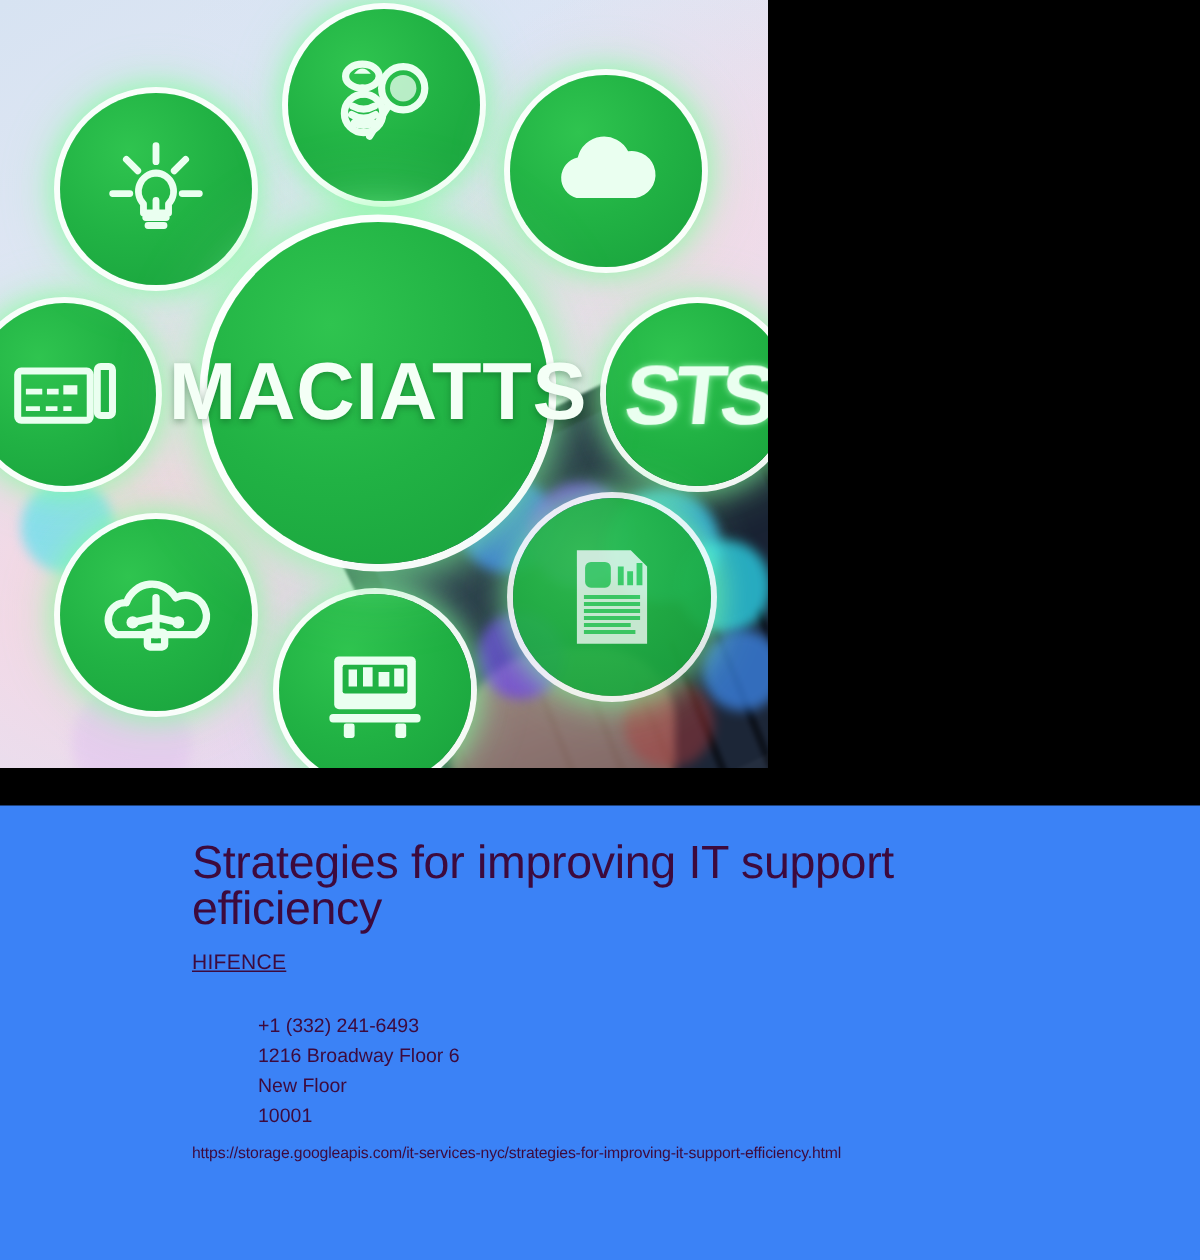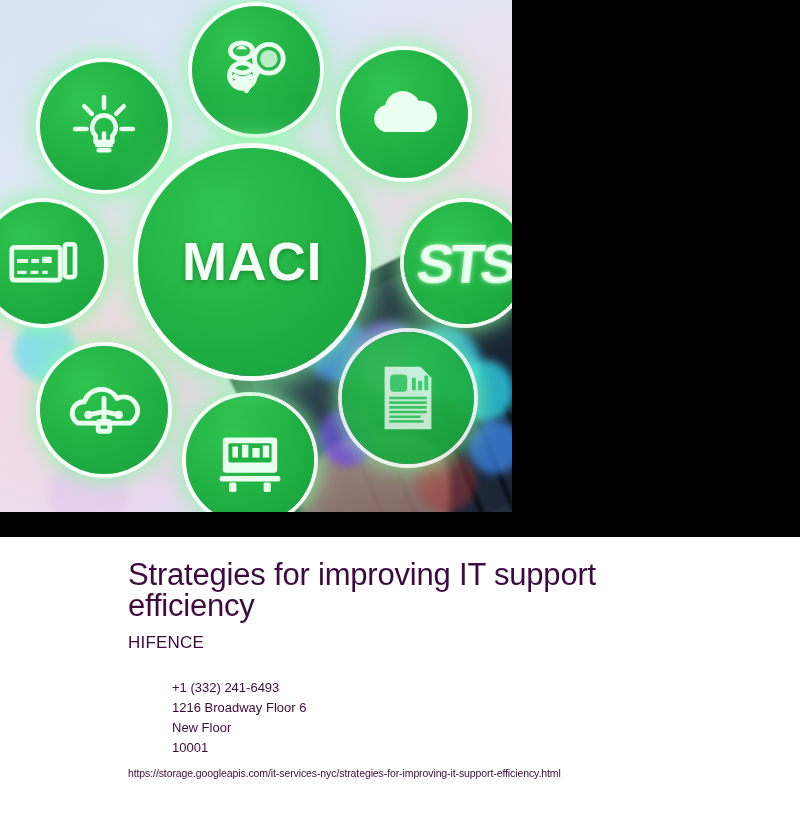--- a/index.html
+++ b/index.html
@@ -151,21 +151,21 @@
     filter: blur(0.5px);
     text-shadow: 0 0 5px rgba(180,255,200,0.8);
   }
 
   
   .info-panel {
     position: absolute;
     left: 0; top: 537px;
     width: 800px;
     height: 303px;
-    background: #ffffff;
+    background: #3b82f6;
   }
   .info-inner {
     position: absolute;
     left: 128px;
     top: 22px;
     width: 620px;
   }
   .page-title {
     margin: 0;
     color: #3d0a3d;
@@ -174,22 +174,23 @@
     font-size: 31px;
     line-height: 1.0;
     letter-spacing: -0.2px;
     max-width: 512px;
   }
   .brand-name {
     margin: 12px 0 0 0;
     color: #3d0a3d;
     font-family: "Liberation Sans", sans-serif;
     font-weight: 400;
-    font-size: 17px;
+    font-size: 14px;
     letter-spacing: 0.2px;
+    text-decoration: underline;
   }
   .contact-block {
     margin-top: 25px;
     color: #3d0a3d;
     font-family: "Liberation Sans", sans-serif;
     font-size: 13px;
     line-height: 1.55;
     margin-left: 44px;
   }
   .contact-line { display: block; }
@@ -308,20 +309,21 @@
           <path class="glyph-fill" d="M20 10 l46 0 l14 14 l0 66 l-60 0 z" opacity="0.88"></path>
           <rect x="27" y="20" width="22" height="22" rx="5" fill="#3dd266"></rect>
           <path d="M55 40 l5 0 l0 -16 l-5 0 z M63 40 l5 0 l0 -12 l-5 0 z M71 40 l5 0 l0 -19 l-5 0 z" fill="#3dd266"></path>
           <path d="M26 50 l48 0 M26 56 l48 0 M26 62 l48 0 M26 68 l48 0 M26 74 l40 0 M26 80 l44 0" stroke="#3dd266" stroke-width="3.4" fill="none"></path>
         </svg>
       </span>
     </div>
 
     <div class="badge badge-center">
       <div class="center-text">MACI</div>
+      <div class="center-text">ATTS</div>
     </div>
 
   </div>
 </div>
 
 <div class="info-panel">
   <div class="info-inner">
 
     <h1 class="page-title">Strategies for improving IT support efficiency</h1>
 

